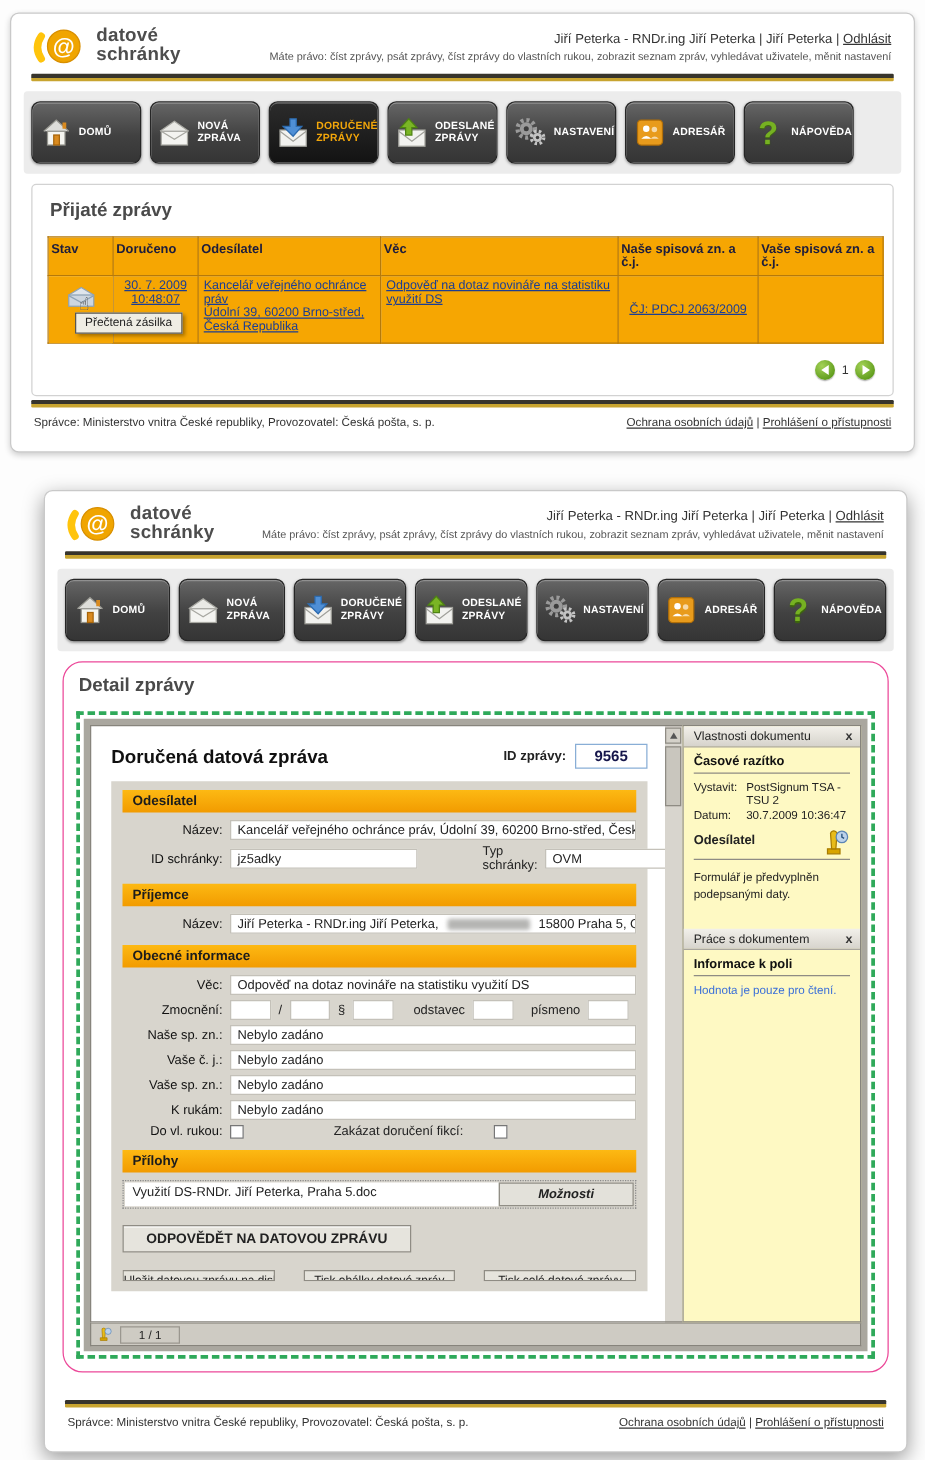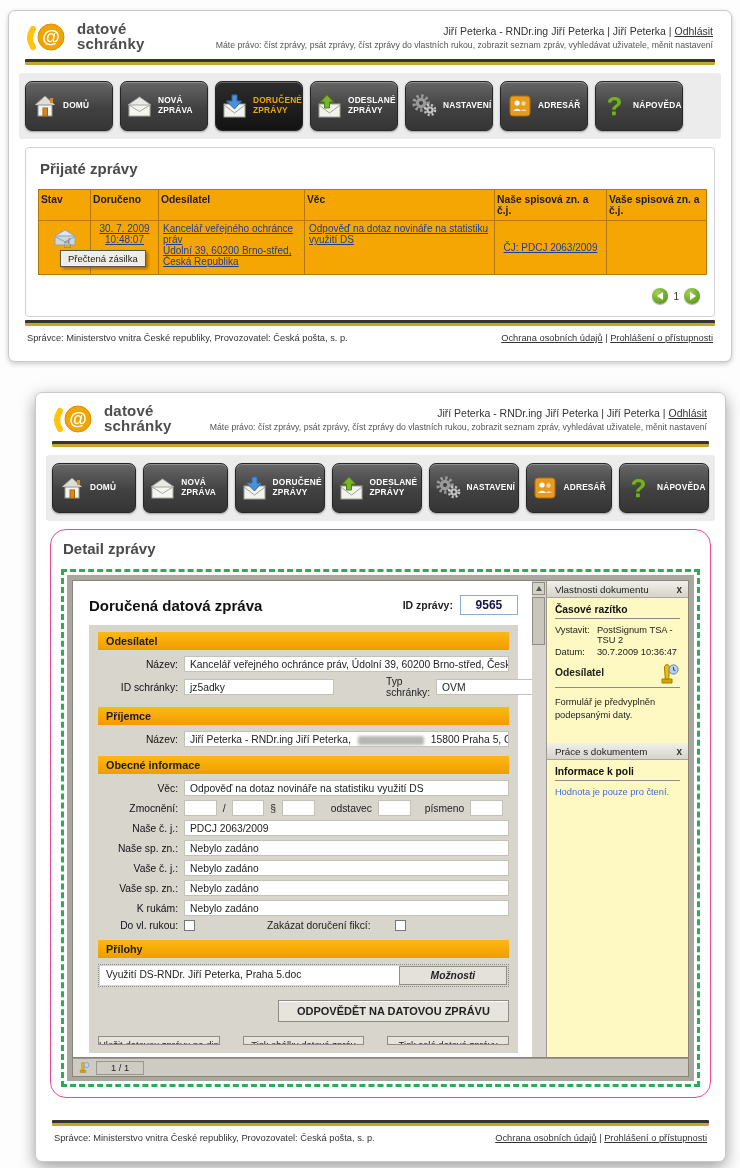--- a/index.html
+++ b/index.html
@@ -93,21 +93,21 @@
   .mini { width:36px; height:16px; background:#fff; border:1px solid #c4c1b9; margin-right:6px; cursor:text; }
   .sep-t { font-size:10.3px; margin-right:6px; }
   .chk { width:11px; height:11px; background:#fff; border:1px solid #777; margin-right:8px; cursor:pointer; }
   .blurseg { display:inline-block; width:66px; height:9px; background:#b5b5b3; filter:blur(1.6px);
     border-radius:2px; vertical-align:middle; margin:0 7px; }
 
   .attach { display:flex; border:1px dotted #8a8a8a; padding:1px; background:#d8d5cd; margin-top:2px; }
   .attachname { flex:1; background:#fff; padding:3px 6px; font-size:10.3px; cursor:pointer; }
   .attachbtn { width:108px; background:#e3e1da; border:1px solid #918e86; font-weight:bold;
     font-size:10.3px; text-align:center; padding:3px 0; cursor:pointer;font-style:italic; }
-  .replywrap { text-align:right; margin:13px 0 6px 0; }
+  .replywrap { text-align:left; margin:13px 0 6px 0; }
   .replybtn { display:inline-block; background:#e6e4dd; border:1px solid #8f8c84; font-weight:bold;
     font-size:11px; padding:4px 18px; cursor:pointer; box-shadow:0 1px 0 #fff inset; }
   .cutrow { display:flex; gap:23px; height:9px; overflow:hidden;margin-top:14px; }
   .cutbtn { flex:1; background:#e6e4dd; border:1px solid #8f8c84; font-size:9.5px; color:#222;
     text-align:center; padding-top:2px; white-space:nowrap; overflow:hidden; cursor:pointer; }
 
   .vscroll { width:15px; background:#d8d5ce; border:1px solid #87847c; border-left:none; border-right:none;
     display:flex; flex-direction:column; align-items:center; padding-top:1px; }
   .varrow { width:13px; height:13px; background:#d4d1c9; border:1px solid #8f8c84;
     display:flex; align-items:center; justify-content:center; cursor:pointer; }
@@ -450,24 +450,20 @@
                 <span class="sep-t">/</span>
                 <span class="mini"></span>
                 <span class="sep-t">§</span>
                 <span class="mini"></span>
                 <span class="sep-t" style="margin-left:10px">odstavec</span>
                 <span class="mini"></span>
                 <span class="sep-t" style="margin-left:8px">písmeno</span>
                 <span class="mini"></span>
               </div>
               <div class="frow">
-                <span class="flabel">Naše č. j.:</span>
-                <span class="fval">PDCJ 2063/2009</span>
-              </div>
-              <div class="frow">
                 <span class="flabel">Naše sp. zn.:</span>
                 <span class="fval">Nebylo zadáno</span>
               </div>
               <div class="frow">
                 <span class="flabel">Vaše č. j.:</span>
                 <span class="fval">Nebylo zadáno</span>
               </div>
               <div class="frow">
                 <span class="flabel">Vaše sp. zn.:</span>
                 <span class="fval">Nebylo zadáno</span>

